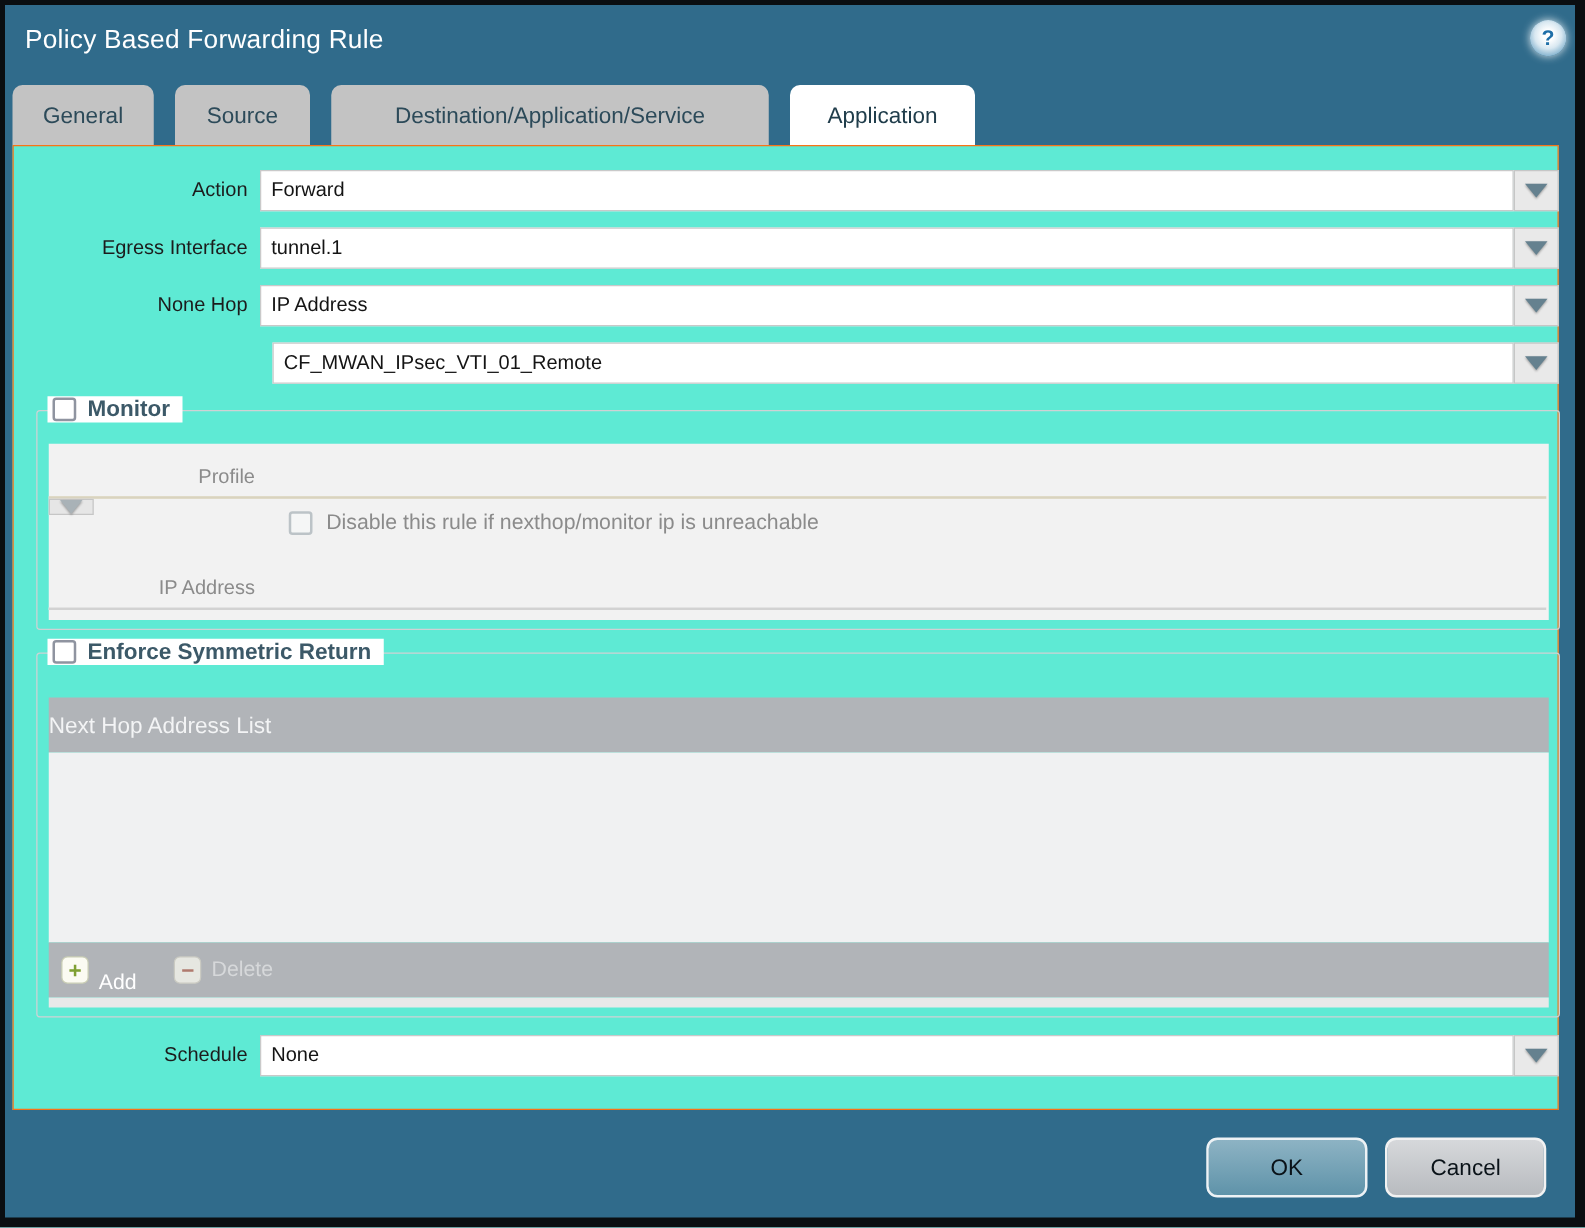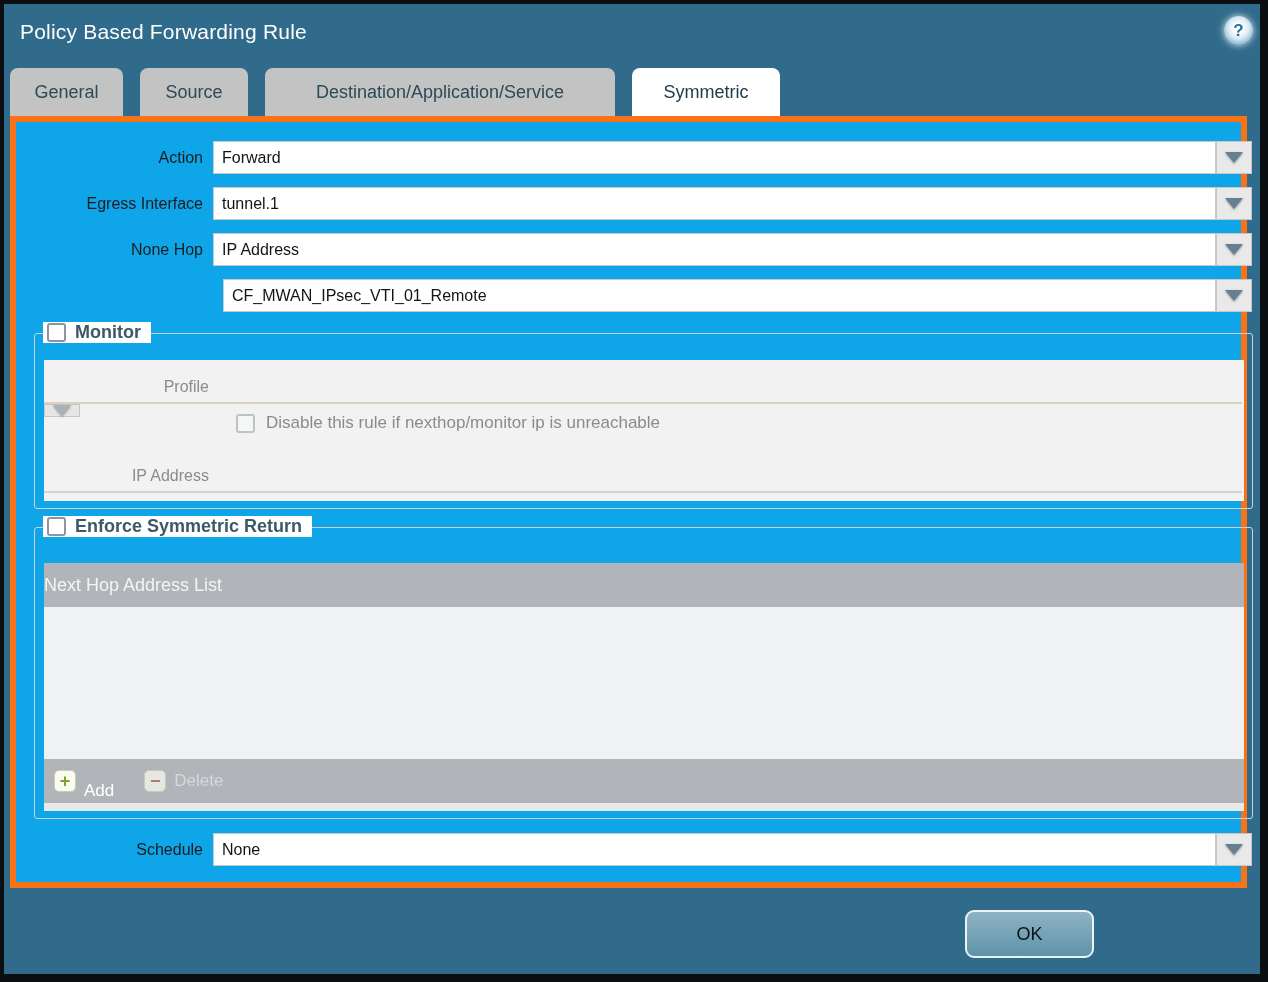--- a/index.html
+++ b/index.html
@@ -38,21 +38,21 @@
     border-radius:8px 8px 0 0; font-size:18px;
     display:flex; align-items:center; justify-content:center;
     cursor:pointer;
   }
   .tab.t1 { width:113px; } .tab.t2 { width:108px; } .tab.t3 { width:350px; } .tab.t4 { width:148px; }
   .tab.active { background:#ffffff; color:#203d4b; }
 
   
   .content {
     position:absolute; left:6px; top:112px; width:1237px; height:772px;
-    background:#0ea5e9; border:6px solid #f97316; z-index:1;
+    background:#5eead4; border:1px solid #f97316; z-index:1;
   }
 
   .frow { position:absolute; left:0; width:1236px; height:33px; display:flex; align-items:stretch; }
   .frow.r1 { top:19px; } .frow.r2 { top:65px; } .frow.r3 { top:111px; } .frow.r4 { top:157px; }
   .frow.rsched { top:711px; }
   .flabel {
     width:197px; padding-right:10px; text-align:right;
     font-size:16px; color:#1c1c1c; line-height:33px; flex:none;
   }
   .fspacer { width:207px; flex:none; }
@@ -164,21 +164,21 @@
 
   <div class="titlebar">
     <div class="title-text">Policy Based Forwarding Rule</div>
     <div class="help">?</div>
   </div>
 
   <div class="tabbar">
     <div class="tab t1">General</div>
     <div class="tab t2">Source</div>
     <div class="tab t3">Destination/Application/Service</div>
-    <div class="tab t4 active">Symmetric</div>
+    <div class="tab t4 active">Application</div>
   </div>
 
   <div class="content">
 
     <div class="frow r1">
       <div class="flabel">Action</div>
       <div class="fval">Forward</div>
       <div class="dd">
         <span class="tri"></span>
       </div>
@@ -258,14 +258,15 @@
       <div class="flabel">Schedule</div>
       <div class="fval">None</div>
       <div class="dd">
         <span class="tri"></span>
       </div>
     </div>
 
   </div>
 
   <div class="btn ok">OK</div>
+  <div class="btn cancel">Cancel</div>
 
 </div>
 
 </body></html>

